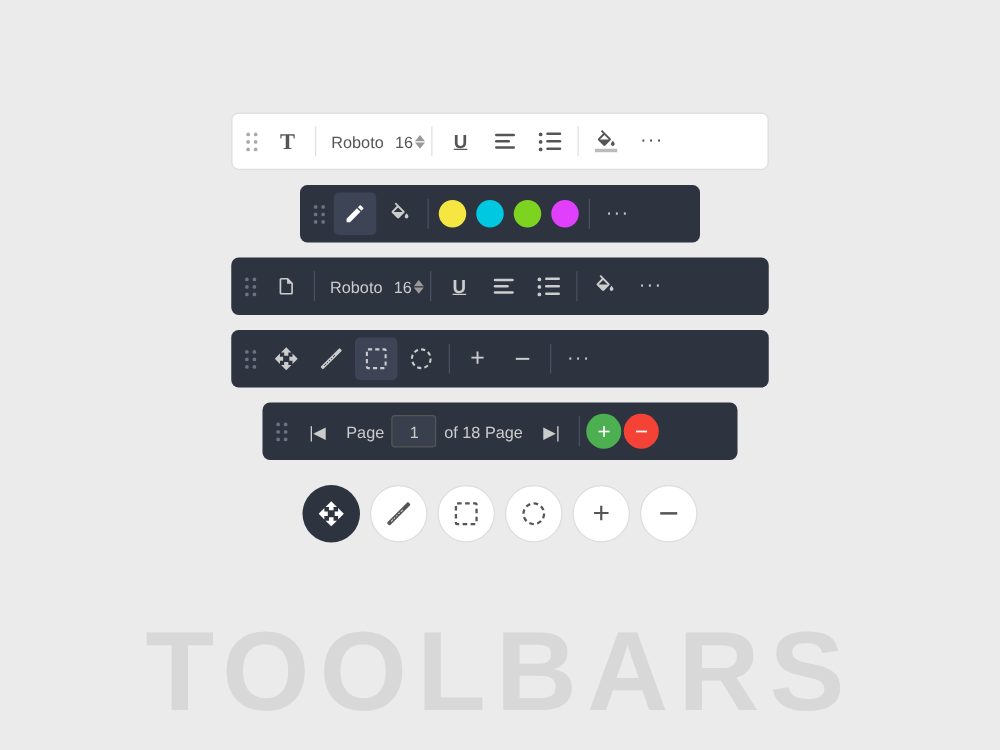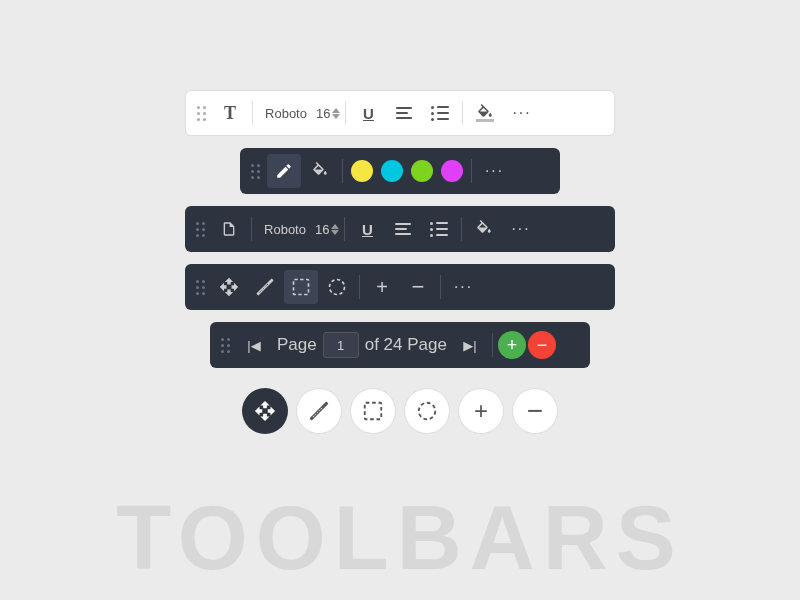--- a/index.html
+++ b/index.html
@@ -181,21 +181,21 @@
       text-align: center;
       border: 1px solid #555;
       background: #3a3f4d;
       color: #ccc;
       font-size: 13px;
       border-radius: 3px;
       outline: none;
     }
 
     .page-text {
-      font-size: 17px;
+      font-size: 13px;
       color: #ccc;
       margin: 0 4px;
     }
 
     
     .floating-toolbar {
       display: flex;
       align-items: center;
       gap: 8px;
       margin-top: 8px;
@@ -595,21 +595,21 @@
     </div>
 
     <button class="toolbar-btn toolbar-btn-dark">
       <span style="color:#ccc; font-size:13px">|◀</span>
     </button>
 
     <span class="page-text">Page</span>
 
     <input type="text" class="page-input" value="1" style="">
 
-    <span class="page-text">of 24 Page</span>
+    <span class="page-text">of 18 Page</span>
 
     <button class="toolbar-btn toolbar-btn-dark">
       <span style="color:#ccc; font-size:13px">▶|</span>
     </button>
 
     <div class="divider-dark"></div>
 
     <button class="circle-btn circle-btn-green">
       <span>+</span>
     </button>

